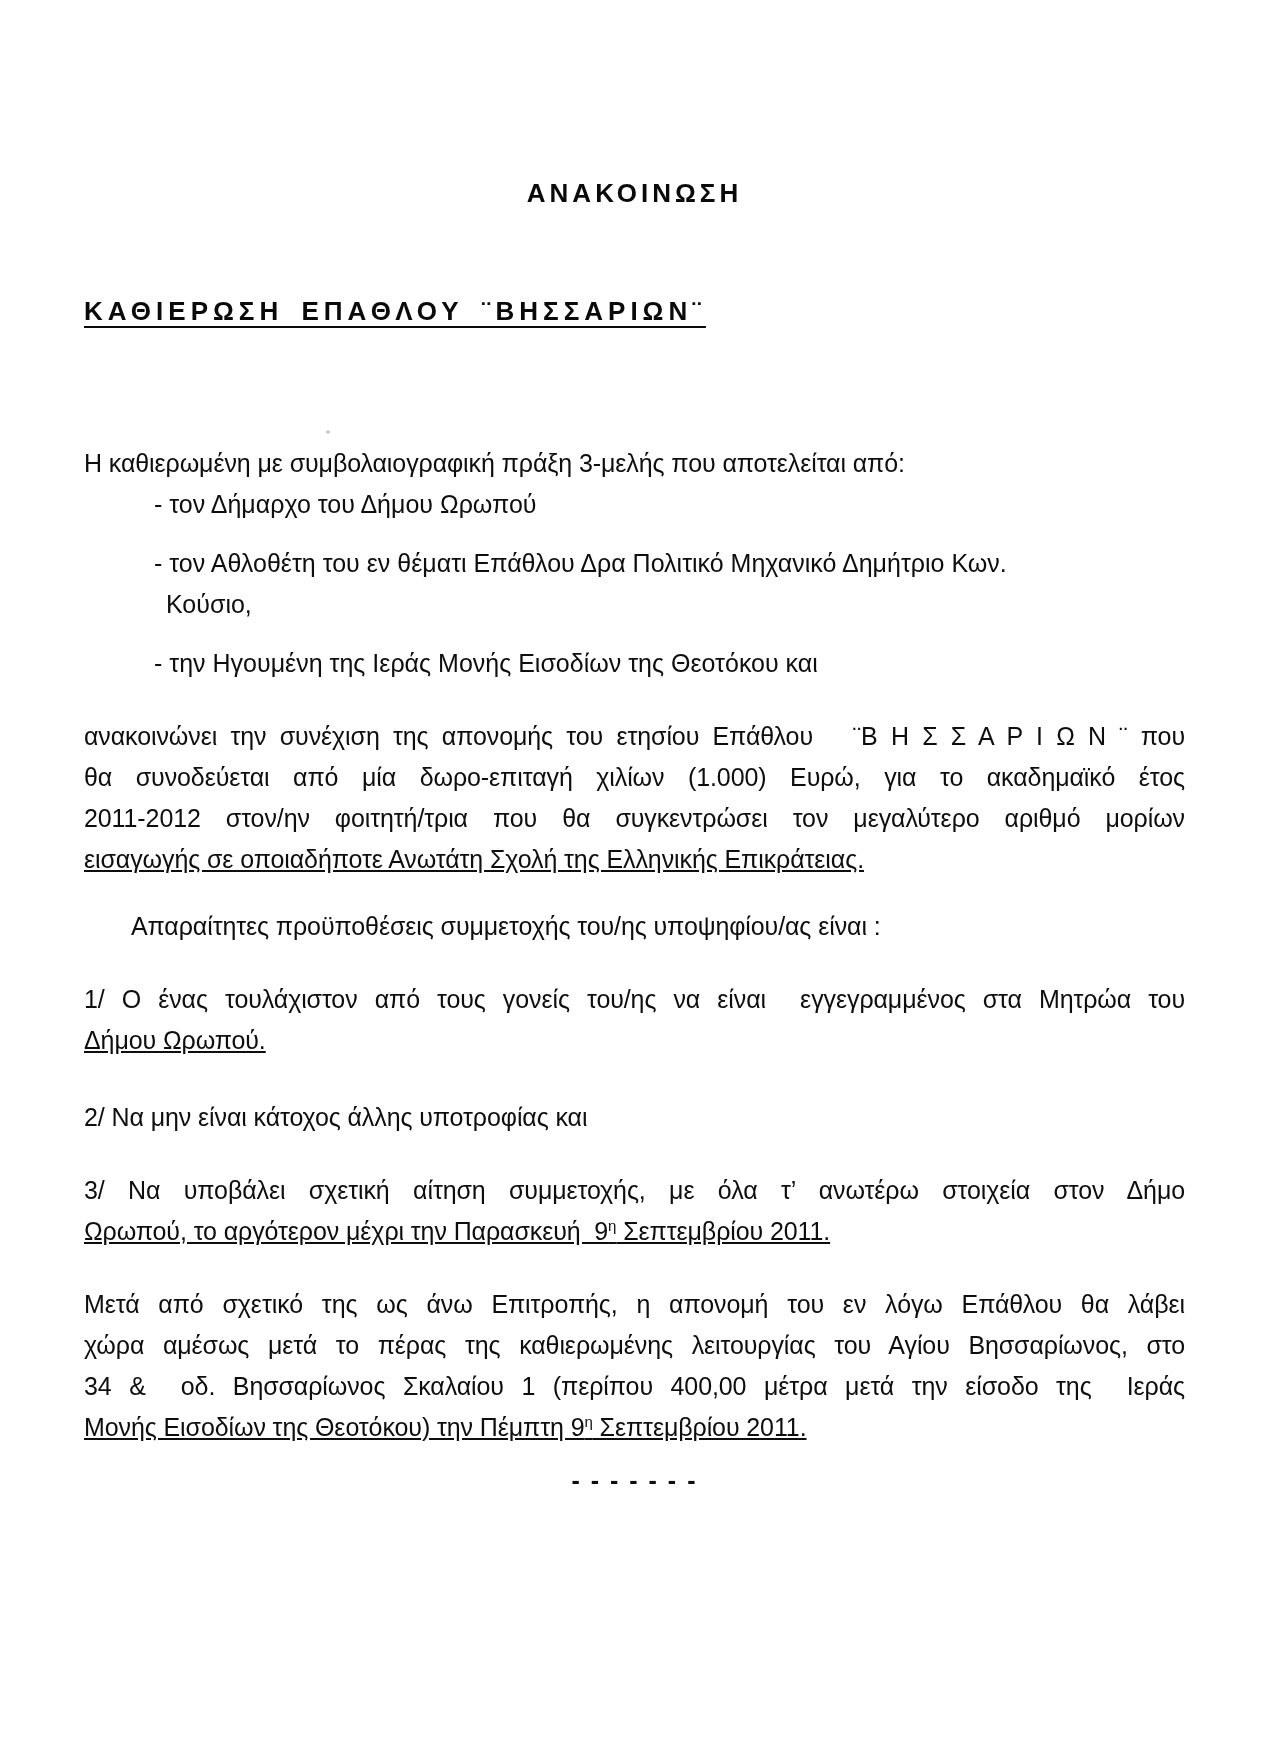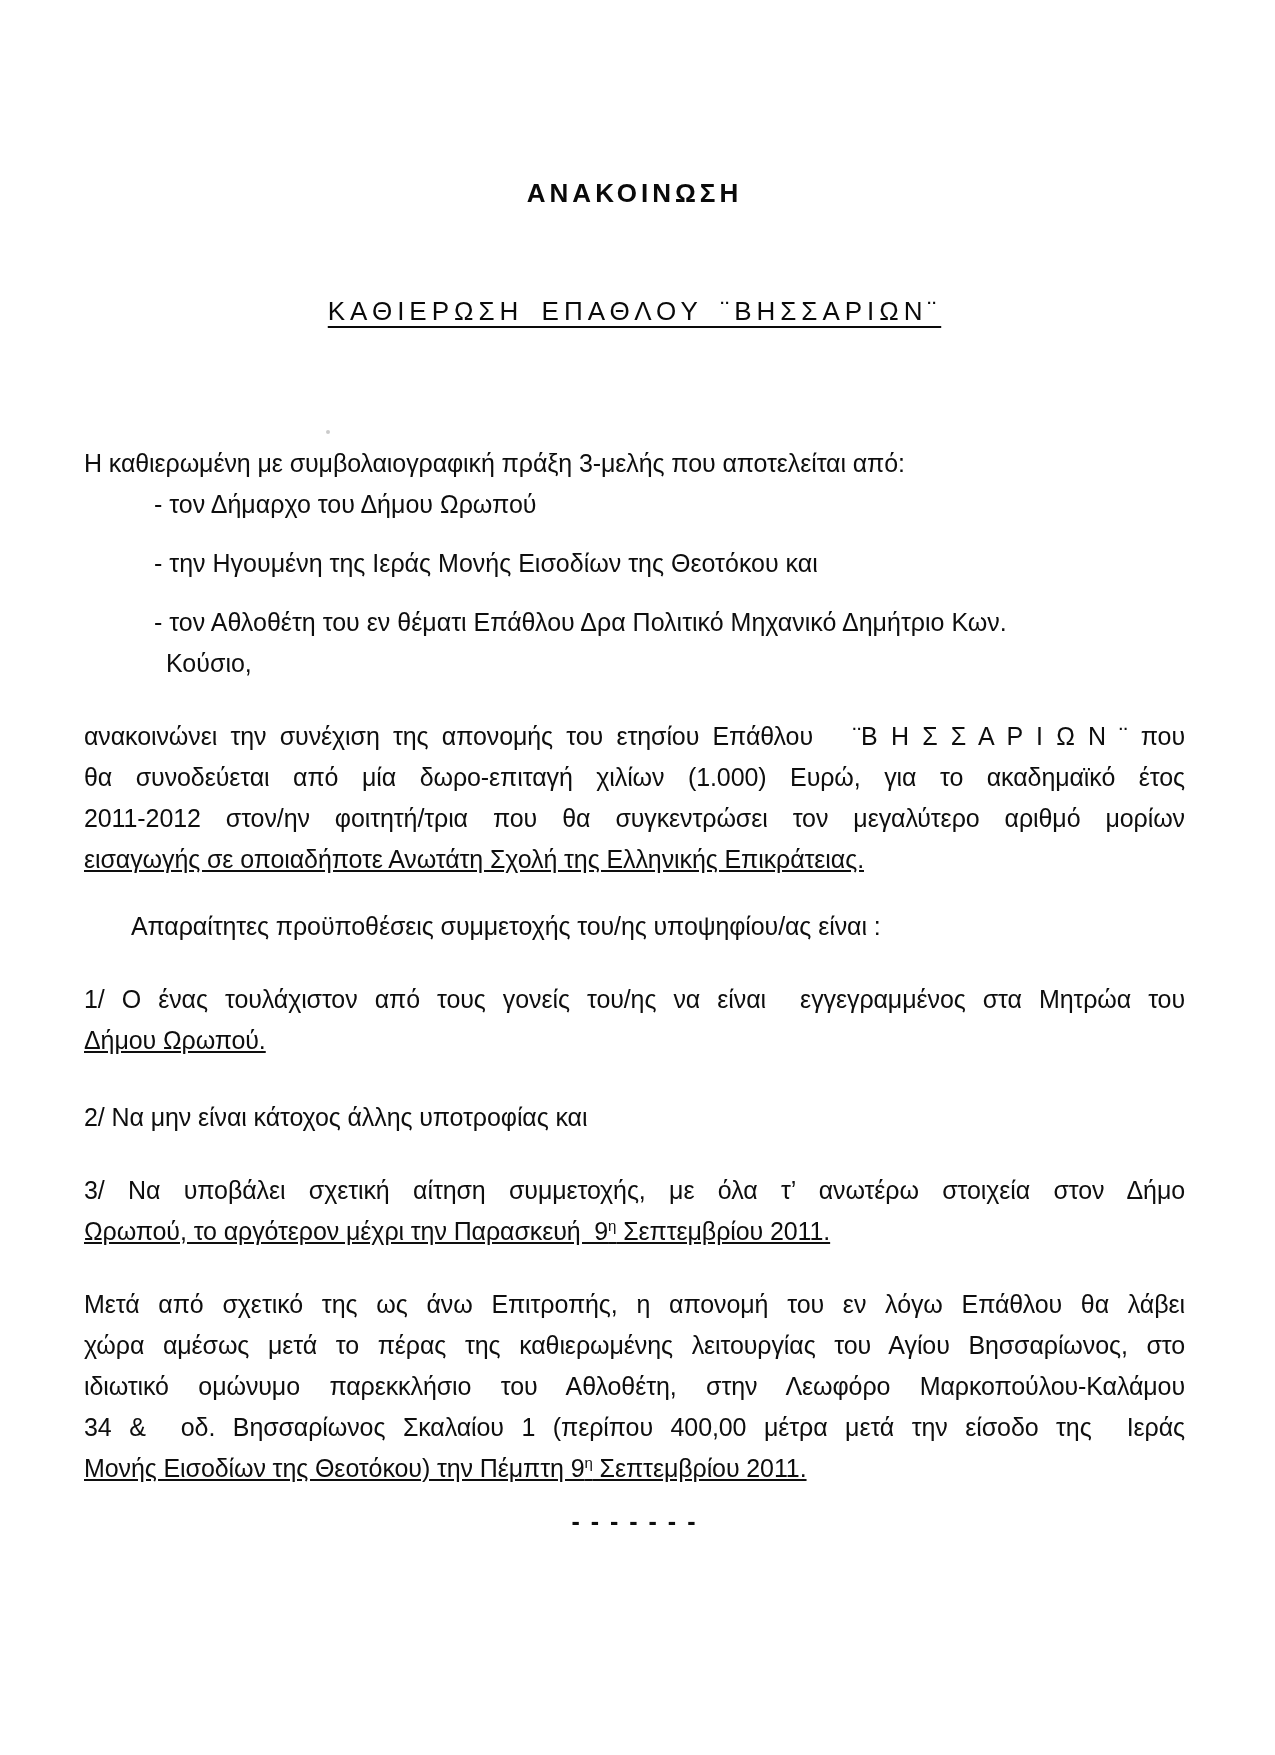--- a/index.html
+++ b/index.html
@@ -22,23 +22,22 @@
   .doc-title {
     text-align: center;
     font-size: 26px;
     font-weight: 700;
     letter-spacing: 4px;
     line-height: 30px;
     color: #0a0a0a;
   }
   .doc-subtitle {
     margin-top: 86px;
-    text-align: center;
     font-size: 26px;
-    font-weight: 400;
+    font-weight: 700;
     letter-spacing: 5px;
     word-spacing: 6px;
     line-height: 34px;
     text-decoration: underline;
     text-underline-offset: 6px;
     text-decoration-thickness: 2px;
     color: #0a0a0a;
   }
   .para {
     margin: 0;
@@ -103,25 +102,25 @@
 <div class="page">
 
   <div class="doc-title">ΑΝΑΚΟΙΝΩΣΗ</div>
 
   <div class="doc-subtitle">ΚΑΘΙΕΡΩΣΗ ΕΠΑΘΛΟΥ ¨ΒΗΣΣΑΡΙΩΝ¨</div>
 
   <p class="para lead">Η καθιερωμένη με συμβολαιογραφική πράξη 3-μελής που αποτελείται από:</p>
 
   <div class="committee">
     <div class="citem">- τον Δήμαρχο του Δήμου Ωρωπού</div>
-    <div class="citem">- την Ηγουμένη της Ιεράς Μονής Εισοδίων της Θεοτόκου και</div>
     <div class="citem">
       <div class="cline">- τον Αθλοθέτη του εν θέματι Επάθλου Δρα Πολιτικό Μηχανικό Δημήτριο Κων.</div>
       <div class="cline cont">Κούσιο,</div>
     </div>
+    <div class="citem">- την Ηγουμένη της Ιεράς Μονής Εισοδίων της Θεοτόκου και</div>
   </div>
 
   <div class="para j">
     <div class="jline">ανακοινώνει την συνέχιση της απονομής του ετησίου Επάθλου &nbsp;&nbsp;¨Β Η Σ Σ Α Ρ Ι Ω Ν ¨ που</div>
     <div class="jline">θα συνοδεύεται από μία δωρο-επιταγή χιλίων (1.000) Ευρώ, για το ακαδημαϊκό έτος</div>
     <div class="jline">2011-2012 στον/ην φοιτητή/τρια που θα συγκεντρώσει τον μεγαλύτερο αριθμό μορίων</div>
     <div class="jline jlast">εισαγωγής σε οποιαδήποτε Ανωτάτη Σχολή της Ελληνικής Επικράτειας.</div>
   </div>
 
   <p class="para mt26">Απαραίτητες προϋποθέσεις συμμετοχής του/ης υποψηφίου/ας είναι :</p>
@@ -136,21 +135,20 @@
   <div class="para j">
     <div class="jline">3/ Να υποβάλει σχετική αίτηση συμμετοχής, με όλα τ’ ανωτέρω στοιχεία στον Δήμο</div>
     <div class="jline jlast">
       <span>Ωρωπού, το αργότερον μέχρι την Παρασκευή &nbsp;9</span><span class="sup">η</span><span> Σεπτεμβρίου 2011.</span>
     </div>
   </div>
 
   <div class="para j">
     <div class="jline">Μετά από σχετικό της ως άνω Επιτροπής, η απονομή του εν λόγω Επάθλου θα λάβει</div>
     <div class="jline">χώρα αμέσως μετά το πέρας της καθιερωμένης λειτουργίας του Αγίου Βησσαρίωνος, στο</div>
-    <div class="jline">ιδιωτικό ομώνυμο παρεκκλήσιο του Αθλοθέτη, στην Λεωφόρο Μαρκοπούλου-Καλάμου</div>
     <div class="jline">34 &amp; &nbsp;οδ. Βησσαρίωνος Σκαλαίου 1 (περίπου 400,00 μέτρα μετά την είσοδο της &nbsp;Ιεράς</div>
     <div class="jline jlast">
       <span>Μονής Εισοδίων της Θεοτόκου) την Πέμπτη 9</span><span class="sup">η</span><span> Σεπτεμβρίου 2011.</span>
     </div>
   </div>
 
   <div class="divider">- - - - - - -</div>
 
   <div class="speck"></div>
 

